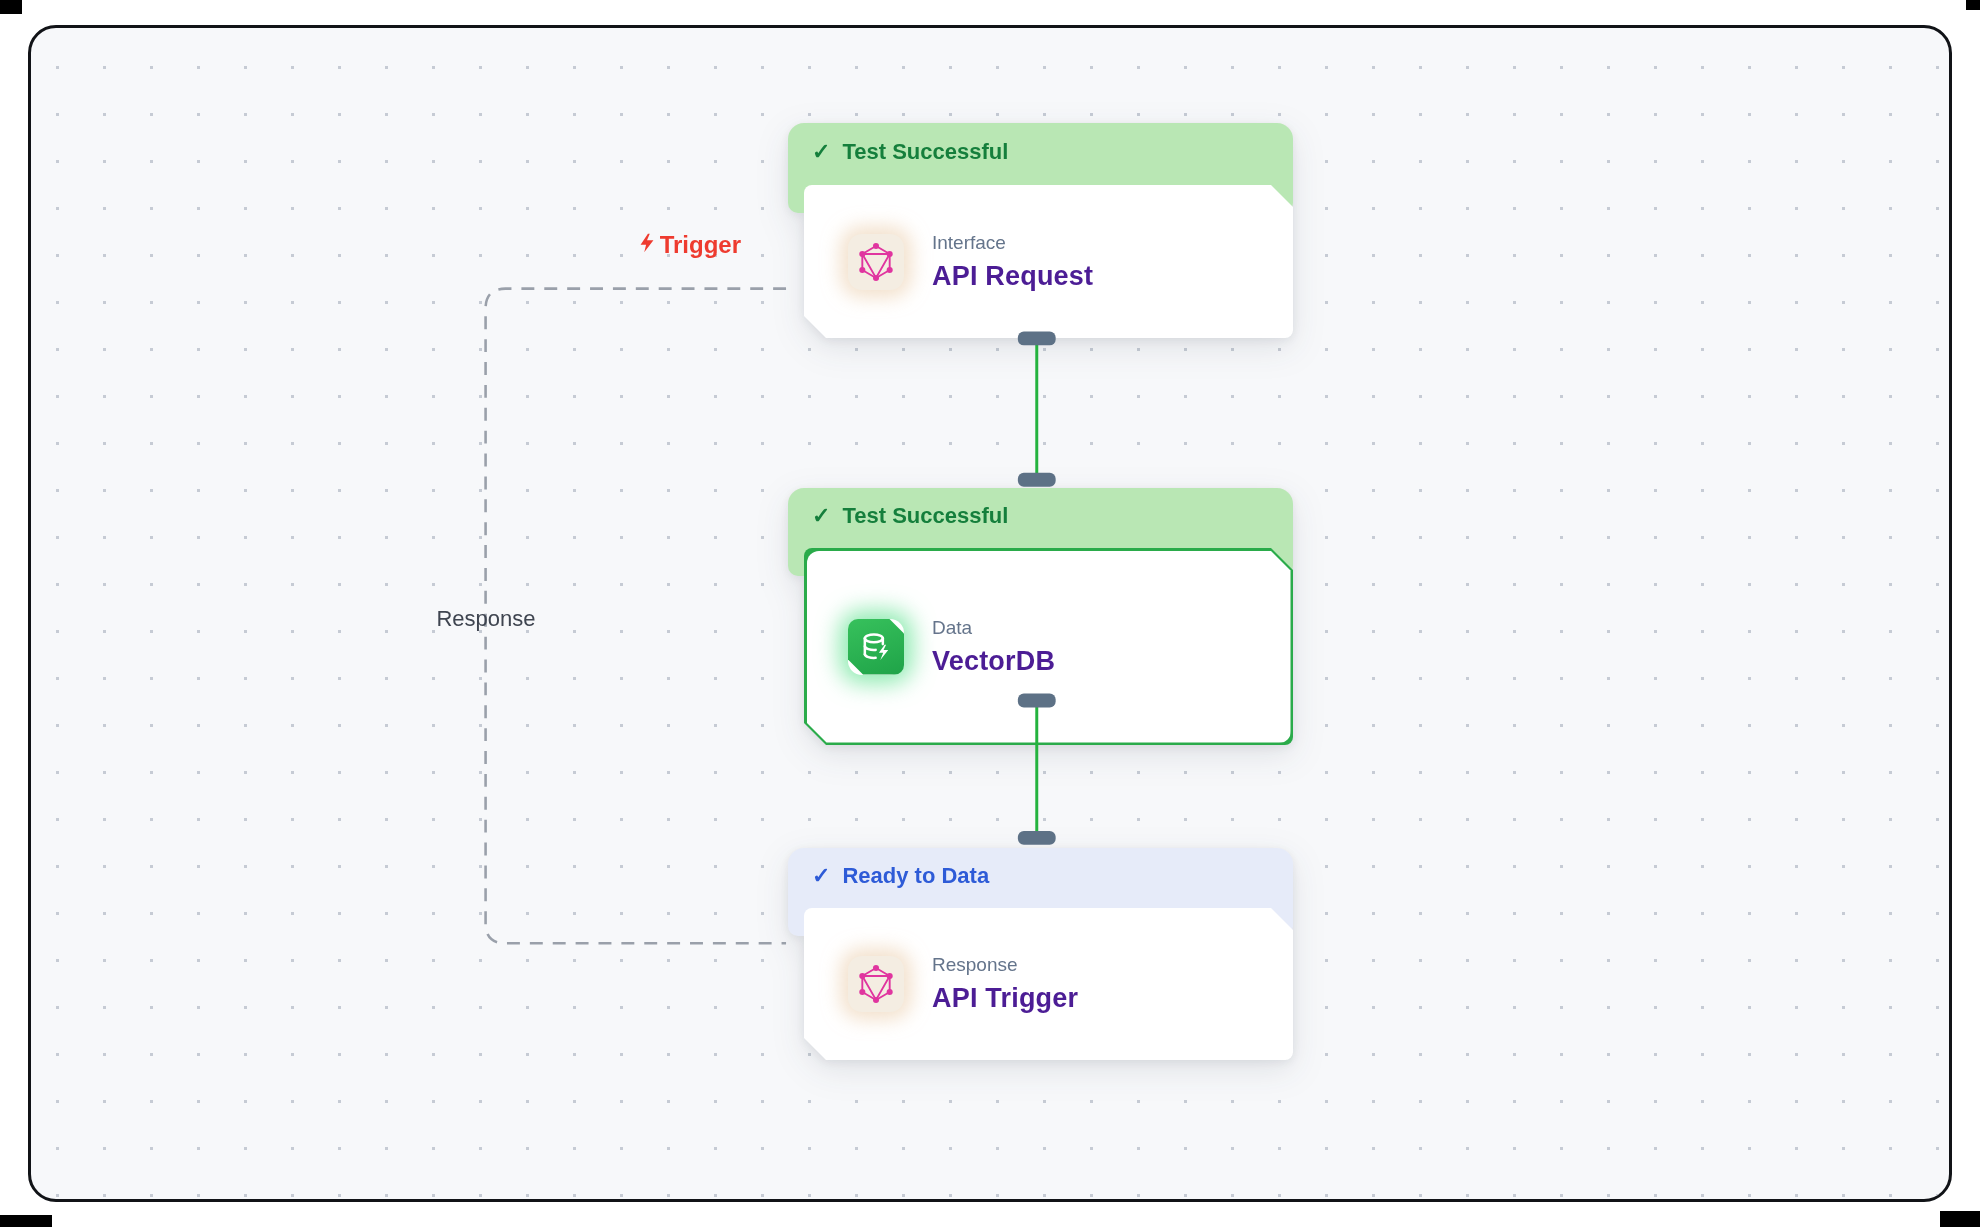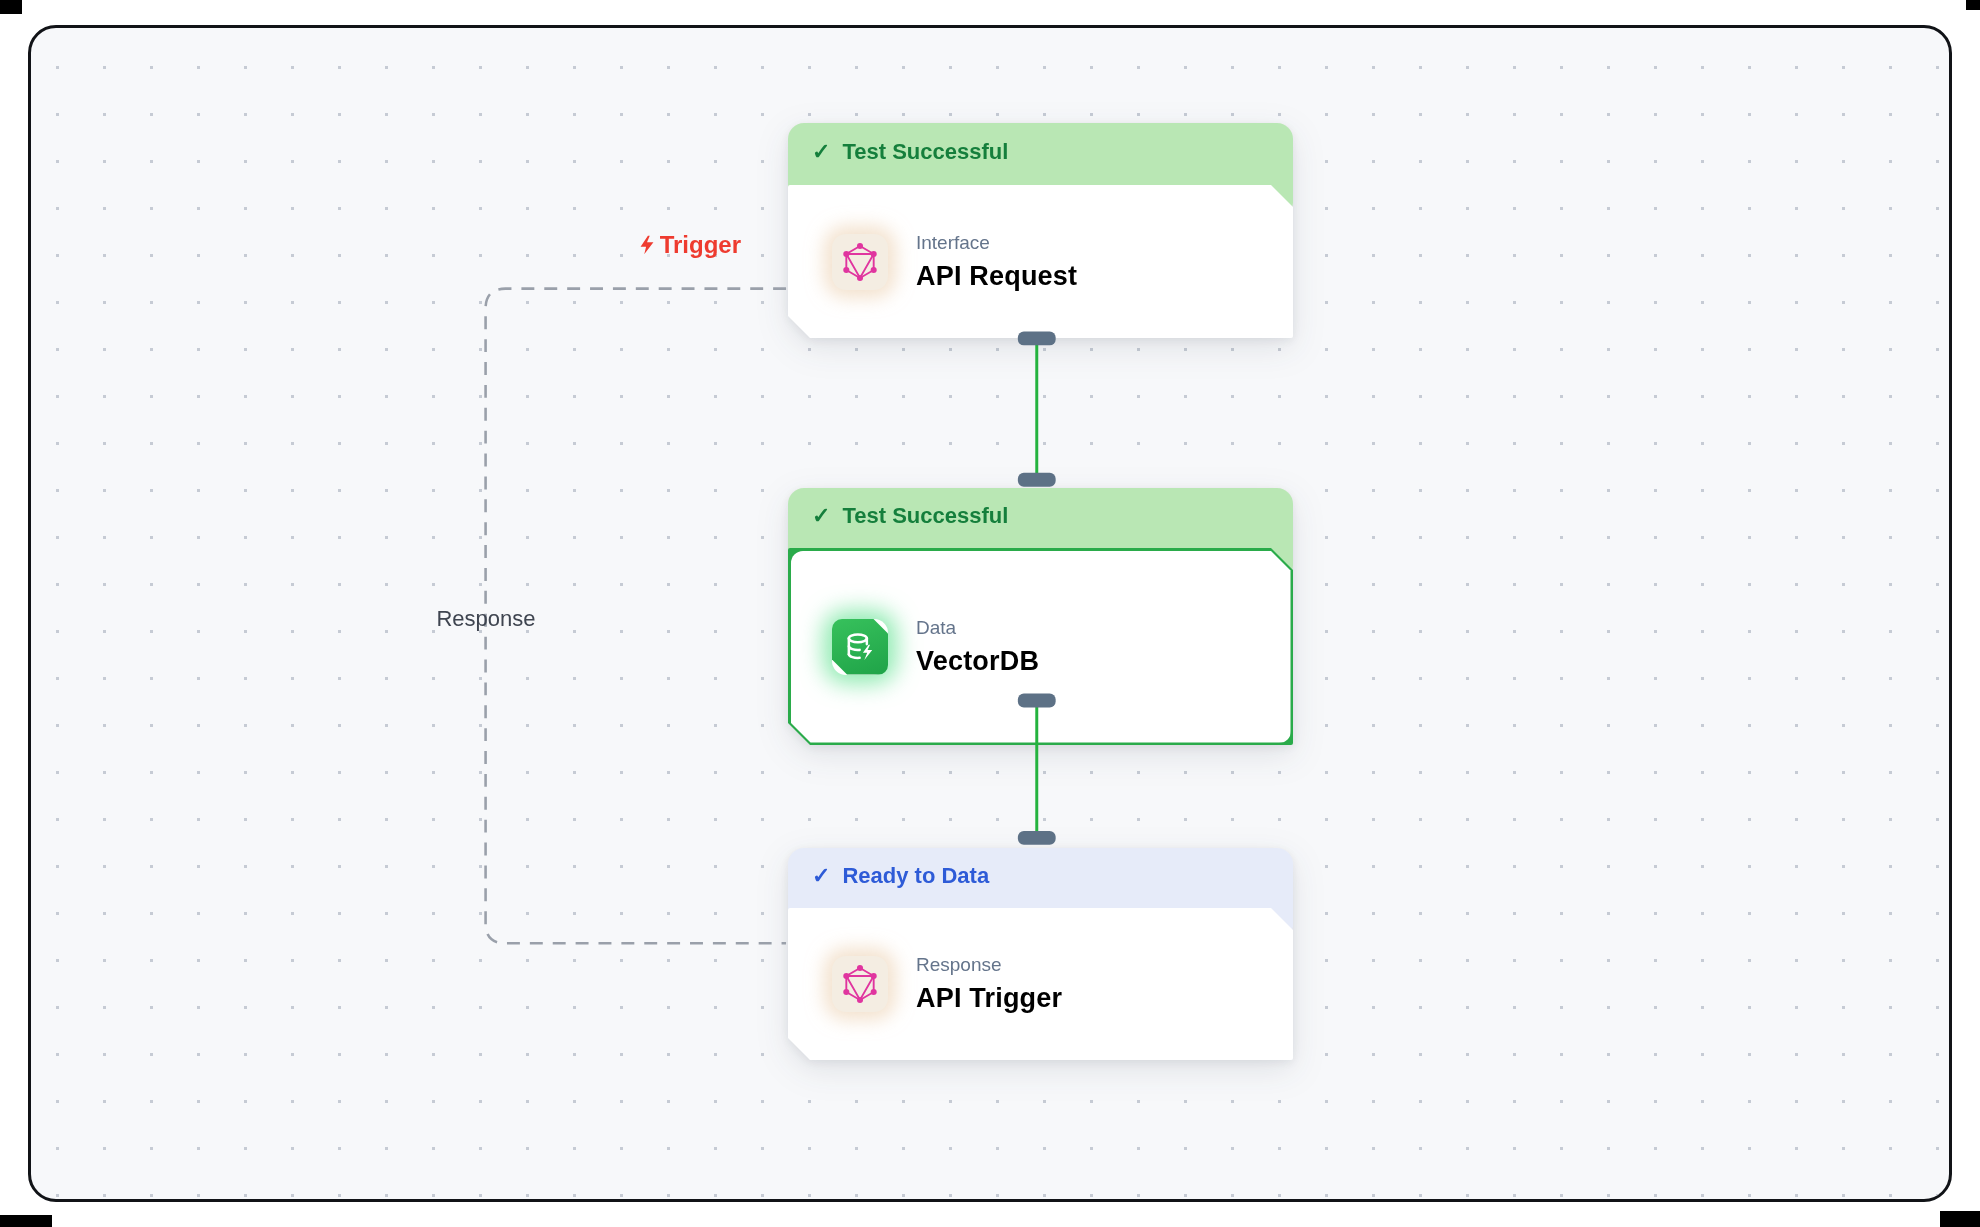--- a/index.html
+++ b/index.html
@@ -25,21 +25,21 @@
   .artifact.tr { right:0; top:0; width:14px; height:10px; }
   .artifact.bl { left:0; bottom:0; width:52px; height:12px; }
   .artifact.br { right:0; bottom:0; width:40px; height:16px; }
 
   
   svg.edges { position:absolute; inset:0; width:100%; height:100%; pointer-events:none; z-index:5; }
 
   
   .trigger-label {
     position:absolute; left:560px; top:203px; width:150px; z-index:6;
-    display:flex; align-items:center; justify-content:flex-end; gap:2px;
+    display:flex; justify-content:flex-end; gap:2px;
     color:#ee3b2f; font-size:24px; font-weight:bold;
   }
   .response-label {
     position:absolute; left:375px; top:578px; width:160px; z-index:6;
     text-align:center; color:#3f4550; font-size:22px;
   }
 
   
   .node {
     position:absolute; left:757px; width:505px; z-index:3;
@@ -51,22 +51,22 @@
     display:flex; align-items:center; gap:12px; padding:0 24px;
     font-size:22px; font-weight:bold;
   }
   .node-header .check { font-size:22px; font-weight:bold; }
   .node-header.success { background:#b9e7b4; color:#157f3c; }
   .node-header.ready   { background:#e6ebf9; color:#2e5bd7; }
 
   .bevel { clip-path: polygon(0 0, calc(100% - 22px) 0, 100% 22px, 100% 100%, 22px 100%, 0 calc(100% - 22px)); }
 
   .node-body {
-    position:absolute; left:0; right:0;
-    background:#ffffff; border-radius:2px;text-decoration:underline;
+    position:absolute; left:16px; right:0;
+    background:#ffffff; border-radius:8px;text-decoration:underline;
   }
   .node-body.selected { background:#2aab4a; }
   .node-body .inner-fill {
     position:absolute; inset:2.5px; background:#ffffff; border-radius:12px;
     clip-path: polygon(0 0, calc(100% - 20px) 0, 100% 20px, 100% 100%, 20px 100%, 0 calc(100% - 20px));
   }
   .node-content {
     position:absolute; inset:0; z-index:2;
     display:flex; align-items:center; gap:28px; padding:0 30px 0 44px;
   }
@@ -82,21 +82,21 @@
     background:linear-gradient(160deg,#37c15c,#1fa348);
     border-radius:10px;
     clip-path: polygon(0 0, calc(100% - 15px) 0, 100% 15px, 100% 100%, 15px 100%, 0 calc(100% - 15px));
   }
   .greendb-glow {
     width:56px; height:56px; flex:0 0 56px;
     display:flex; align-items:center; justify-content:center;
     box-shadow:0 0 22px 9px rgba(74,222,128,0.6); border-radius:14px;
   }
   .node-text .category { font-size:19px; color:#64748b; margin-bottom:7px; }
-  .node-text .title    { font-size:27px; font-weight:bold; color:#000000; letter-spacing:0.2px;text-align:right; }
+  .node-text .title    { font-size:27px; font-weight:bold; color:#4c1d95; letter-spacing:0.2px;text-align:right; }
 </style>
 </head>
 <body>
 
 <div class="artifact tl"></div>
 <div class="artifact tr"></div>
 <div class="artifact bl"></div>
 <div class="artifact br"></div>
 
 <div class="canvas">

